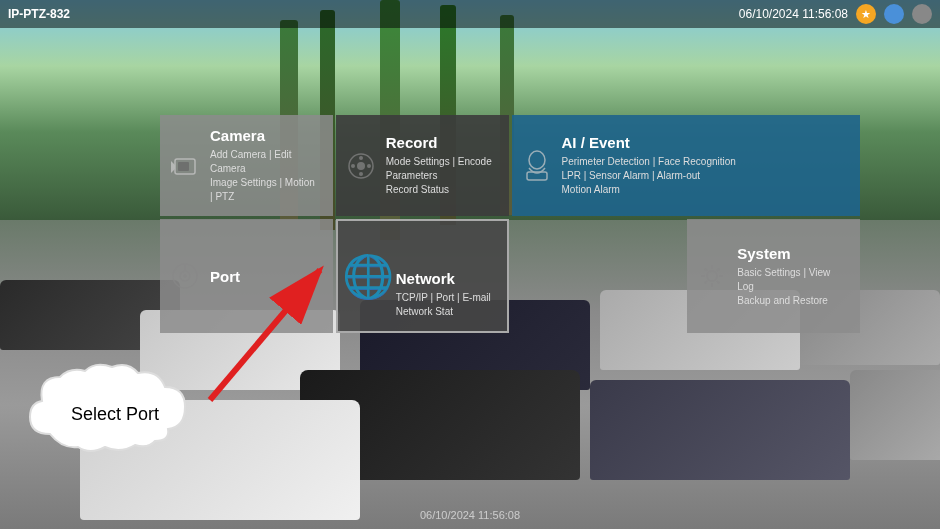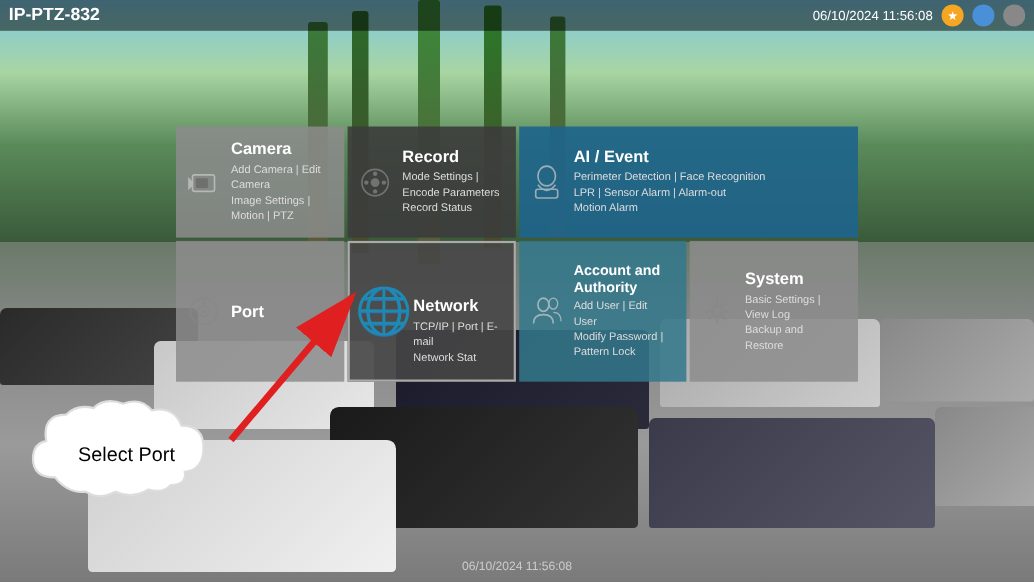--- a/index.html
+++ b/index.html
@@ -56,21 +56,21 @@
       background: rgba(0,0,0,0.5);
       display: flex;
       align-items: center;
       justify-content: space-between;
       padding: 0 8px;
       z-index: 100;
     }
 
     .top-bar-left {
       color: #fff;
-      font-size: 16px;
+      font-size: 12px;
       font-weight: bold;
     }
 
     .top-bar-right {
       display: flex;
       align-items: center;
       gap: 8px;
       color: #fff;
       font-size: 12px;
     }
@@ -87,21 +87,21 @@
 
     .icon-yellow { background: #f5a623; }
     .icon-blue { background: #4a90d9; }
     .icon-gray { background: #888; }
 
     
     .menu-overlay {
       position: absolute;
       top: 115px;
       left: 160px;
-      width: 620px;
+      width: 700px;
       display: grid;
       grid-template-columns: 1fr 1fr 1fr 1fr;
       grid-template-rows: auto auto;
       gap: 3px;
       z-index: 50;
     }
 
     .menu-item {
       position: relative;
       padding: 12px 14px;
@@ -327,33 +327,20 @@
     <span class="menu-title">Port</span>
   </div>
 
   <div class="menu-item menu-item-network" style="padding-left:12px;">
     <div style="position:absolute;left:5px;top:50%;transform:translateY(-50%);font-size:42px;color:#666;opacity:0.6;">🌐</div>
     <span class="menu-title" style="padding-left:46px;margin-top:37px;">Network</span>
     <span class="menu-subtitle" style="white-space:pre-line;padding-left:46px;">TCP/IP | Port | E-mail
 Network Stat</span>
   </div>
 
-  <div class="menu-item menu-item-account menu-item-with-icon">
-    <div class="menu-icon">
-      <svg width="30" height="30" viewBox="0 0 30 30">
-        <ellipse cx="12" cy="9" rx="5" ry="6" fill="none" stroke="#ccc" stroke-width="1.5"></ellipse>
-        <path d="M3 26 Q3 18 12 18 Q21 18 21 26" fill="none" stroke="#ccc" stroke-width="1.5"></path>
-        <ellipse cx="21" cy="8" rx="4" ry="5" fill="none" stroke="#ccc" stroke-width="1.2"></ellipse>
-        <path d="M21 16 Q28 16 28 24" fill="none" stroke="#ccc" stroke-width="1.2"></path>
-      </svg>
-    </div>
-    <span class="menu-title" style="font-size:13px;">Account and Authority</span>
-    <span class="menu-subtitle" style="white-space:pre-line;">Add User | Edit User
-Modify Password | Pattern Lock</span>
-  </div>
 
   <div class="menu-item menu-item-system menu-item-with-icon">
     <div class="menu-icon">
       <svg width="28" height="28" viewBox="0 0 28 28">
         <circle cx="14" cy="14" r="5" fill="none" stroke="#888" stroke-width="2"></circle>
         <path d="M14 3 L14 7 M14 21 L14 25 M3 14 L7 14 M21 14 L25 14 M6.5 6.5 L9.3 9.3 M18.7 18.7 L21.5 21.5 M21.5 6.5 L18.7 9.3 M9.3 18.7 L6.5 21.5" stroke="#888" stroke-width="2"></path>
       </svg>
     </div>
     <span class="menu-title">System</span>
     <span class="menu-subtitle" style="white-space:pre-line;">Basic Settings | View Log

